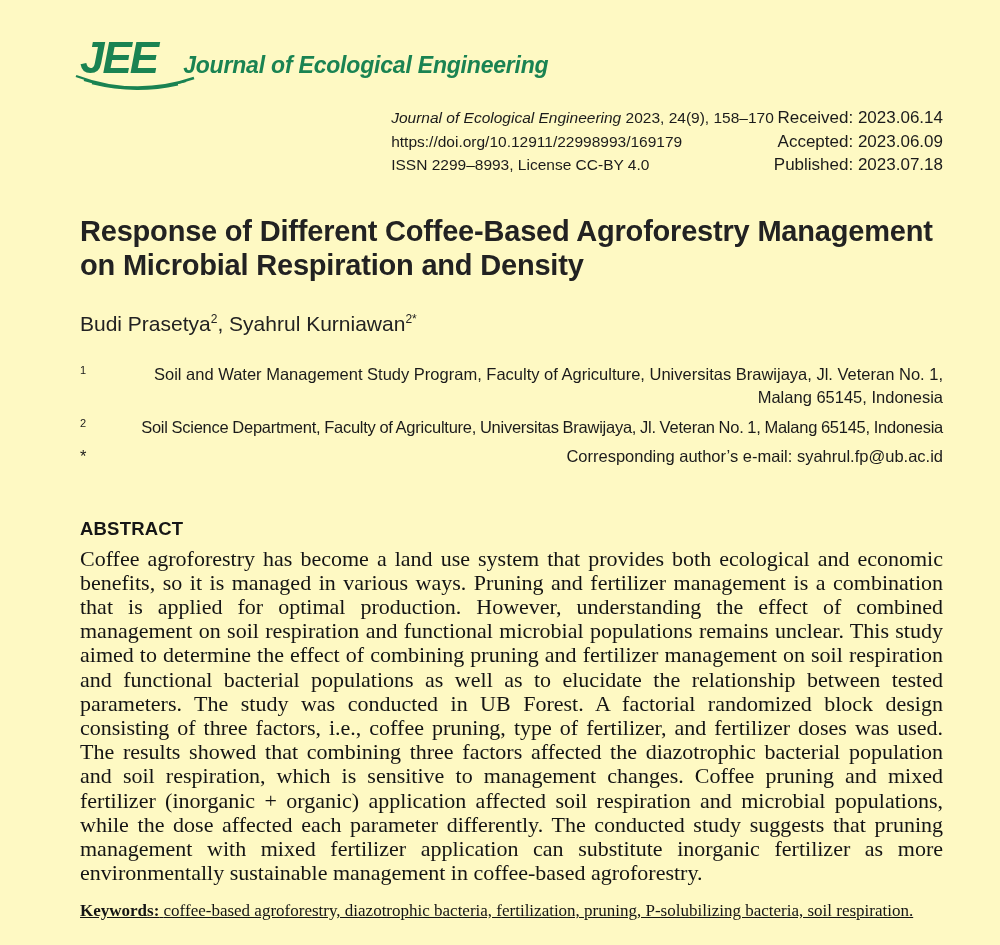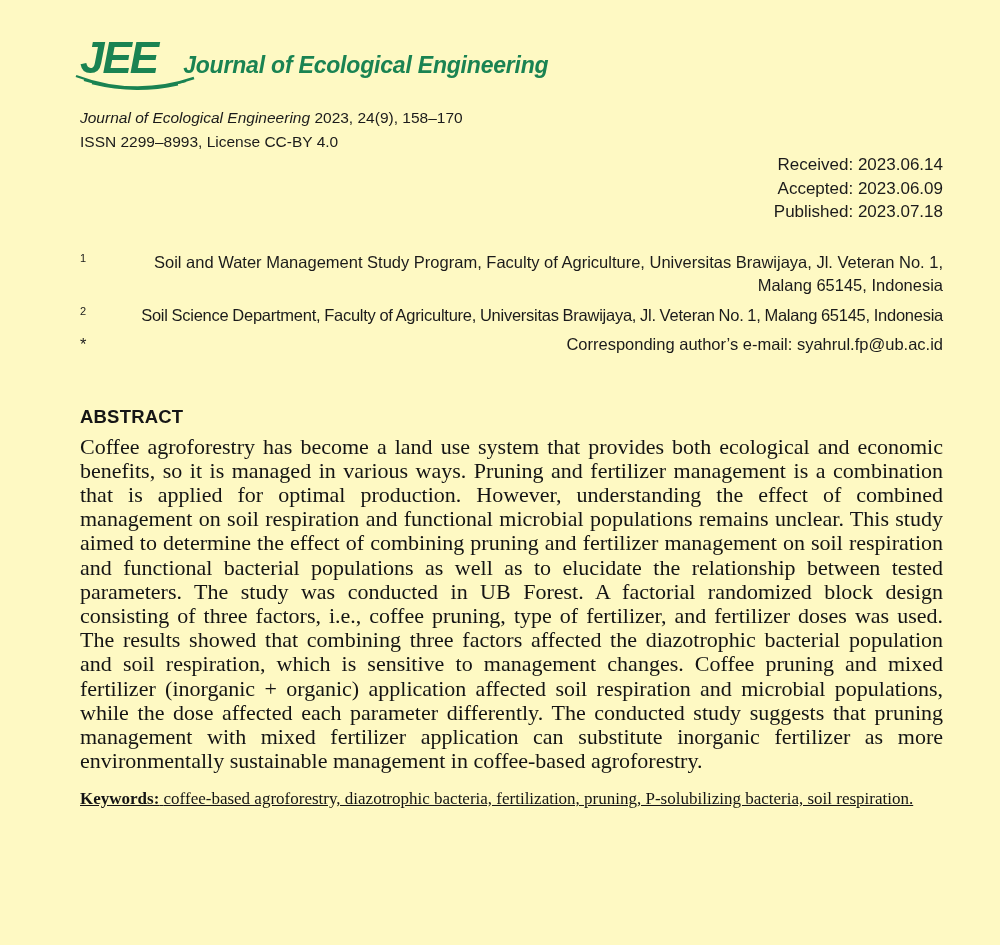--- a/index.html
+++ b/index.html
@@ -22,21 +22,21 @@
     letter-spacing:-2px; line-height:1;
     color:var(--green);
     padding-right:10px;
   }
   .logo-arcs { position:absolute; left:-6px; bottom:-13px; }
   .logo-wordmark {
     font-size:23px; font-weight:bold; font-style:italic;
     color:var(--green); letter-spacing:-0.2px;
   }
 
-  .meta-row { display:flex; justify-content:flex-end; margin-top:10px;flex-direction:column; }
+  .meta-row { display:flex; justify-content:flex-end; margin-top:10px; }
   .cite-block { font-size:15.5px; line-height:23.5px; color:#1b1b1b; }
   .cite-journal { font-style:italic; }
   .dates-block { font-size:17px; line-height:23.5px; text-align:right; color:#1b1b1b; }
 
   
   .title {
     margin-top:37px;
     font-size:29px; line-height:34px; font-weight:600;
     color:#222222; letter-spacing:-0.2px;
   }
@@ -89,31 +89,34 @@
         <path d="M10 7 Q 61 23 112 8" stroke="#1a8352" stroke-width="2.1" fill="none"></path>
         <path d="M18 10.5 Q 61 21 104 11.5" stroke="#1a8352" stroke-width="1.8" fill="none"></path>
       </svg>
     </div>
     <div class="logo-wordmark">Journal of Ecological Engineering</div>
   </div>
 
   <div class="meta-row">
     <div class="cite-block">
       <div><span class="cite-journal">Journal of Ecological Engineering</span><span> 2023, 24(9), 158–170</span></div>
+      <div>https://doi.org/10.12911/22998993/169179</div>
       <div>ISSN 2299–8993, License CC-BY 4.0</div>
     </div>
     <div class="dates-block">
       <div>Received: 2023.06.14</div>
       <div>Accepted: 2023.06.09</div>
       <div>Published: 2023.07.18</div>
     </div>
   </div>
 
+  <h1 class="title"><span>Response of Different Coffee-Based Agroforestry Management</span><br><span>on Microbial Respiration and Density</span></h1>
 
   <div class="authors">
+    <div><span>Budi Prasetya</span><sup>2</sup><span>, </span><span>Syahrul Kurniawan</span><sup>2*</sup></div>
   </div>
 
   <div class="affiliations">
     <div class="aff-item">
       <span class="aff-marker sup">1</span>
       <span class="aff-text">Soil and Water Management Study Program, Faculty of Agriculture, Universitas Brawijaya, Jl. Veteran No. 1, Malang 65145, Indonesia</span>
     </div>
     <div class="aff-item">
       <span class="aff-marker sup">2</span>
       <span class="aff-text tight">Soil Science Department, Faculty of Agriculture, Universitas Brawijaya, Jl. Veteran No. 1, Malang 65145, Indonesia</span>

